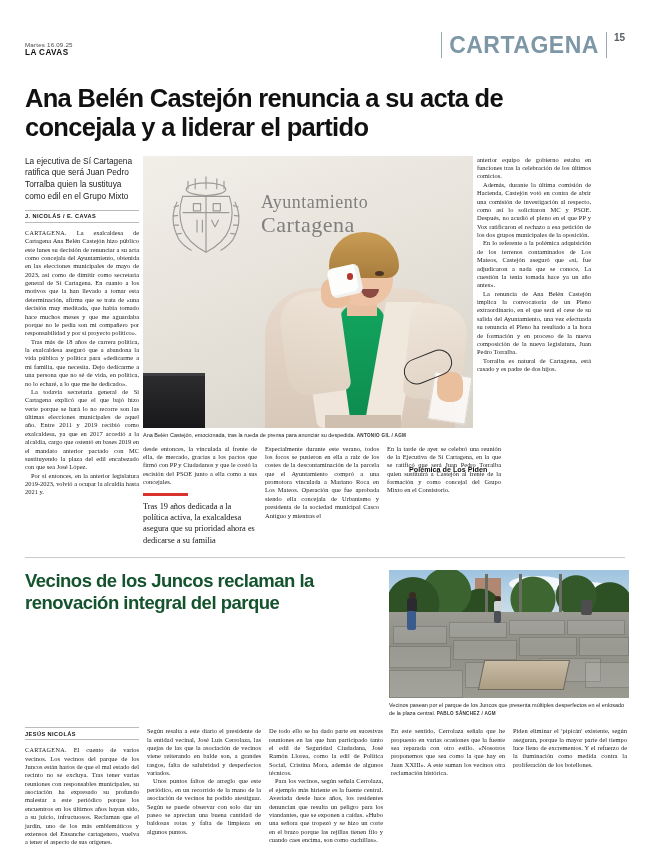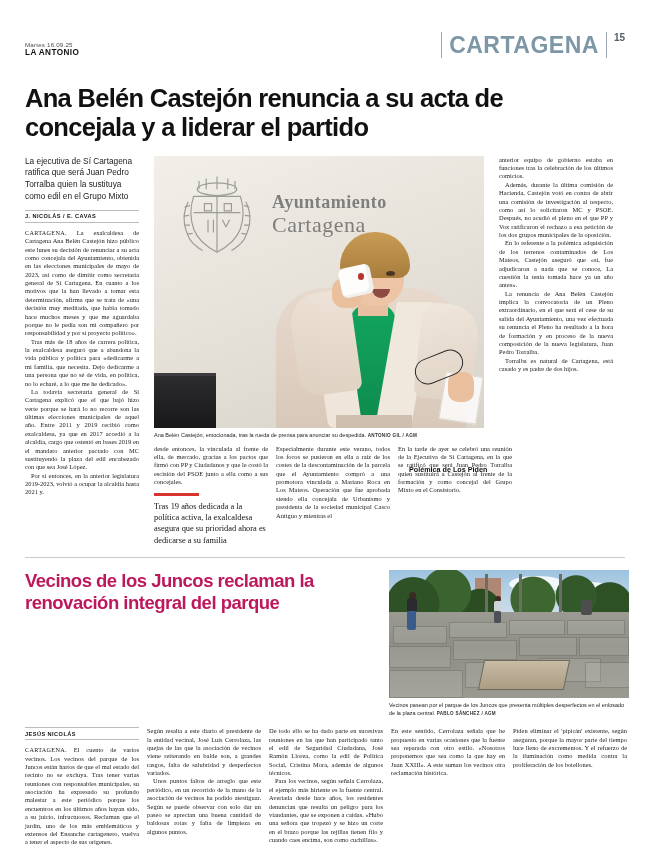--- a/index.html
+++ b/index.html
@@ -78,21 +78,21 @@
     font-size: 25.5px;
     line-height: 1.13;
     letter-spacing: -0.7px;
     color: #111;
     margin: 0 0 0 0;
     max-width: 500px;
   }
 
   .art1-body {
     display: flex;
-    gap: 15px;
+    gap: 4px;
     margin-top: 14px;
   }
   .col { width: 114px; flex: 0 0 114px; }
 
   .standfirst {
     font-family: "Liberation Sans", sans-serif;
     font-size: 8.3px;
     line-height: 1.42;
     color: #1a1a1a;
     margin-bottom: 7px;
@@ -150,21 +150,21 @@
     width: 90px; height: 92px;
     opacity: .62;
   }
   .p1-word1, .p1-word2 {
     position: absolute;
     font-family: "Liberation Serif", serif;
     color: #6d6d6d;
     letter-spacing: .5px;
     opacity: .85;
   }
-  .p1-word1 { left: 118px; top: 36px; font-size: 18px; font-weight: bold; }
+  .p1-word1 { left: 118px; top: 36px; font-size: 18px; }
   .p1-word2 { left: 118px; top: 56px; font-size: 22px; }
   .p1-desk {
     position: absolute; left: 0; bottom: 0;
     width: 62px; height: 52px;
     background: linear-gradient(180deg,#2c2b2e,#18171a);
   }
   .p1-deskline {
     position: absolute; left: 0; bottom: 52px;
     width: 62px; height: 3px; background: #3d3c3f;
   }
@@ -288,21 +288,21 @@
   
   .art2 { margin-top: 12px; }
   .art2-top { display: flex; gap: 9px; }
   .art2-left { width: 355px; flex: 0 0 355px; }
   .headline2 {
     font-family: "Liberation Sans", sans-serif;
     font-weight: bold;
     font-size: 18.5px;
     line-height: 1.17;
     letter-spacing: -0.5px;
-    color: #be185d;
+    color: #14532d;
     margin: 0;
   }
   .photo2-wrap { width: 240px; flex: 0 0 240px; }
   .photo2 {
     width: 100%; height: 128px; position: relative; overflow: hidden;
     background: #9aa38f;
   }
   .p2-sky {
     position: absolute; left:0; top:0; width:100%; height: 46px;
     background: linear-gradient(180deg,#9ec3e0,#cfe0ea);
@@ -369,21 +369,21 @@
   }
 </style>
 </head>
 <body>
 
 <div class="page">
 
   <div class="masthead">
     <div class="mh-left">
       <div class="mh-date">Martes 16.09.25</div>
-      <div class="mh-brand">LA ANTONIO</div>
+      <div class="mh-brand">LA CAVAS</div>
     </div>
     <div class="mh-right">
       <div class="mh-rule"></div>
       <div class="mh-section">CARTAGENA</div>
       <div class="mh-rule"></div>
       <div class="mh-pageno">15</div>
     </div>
   </div>
 
   <div class="art1">

